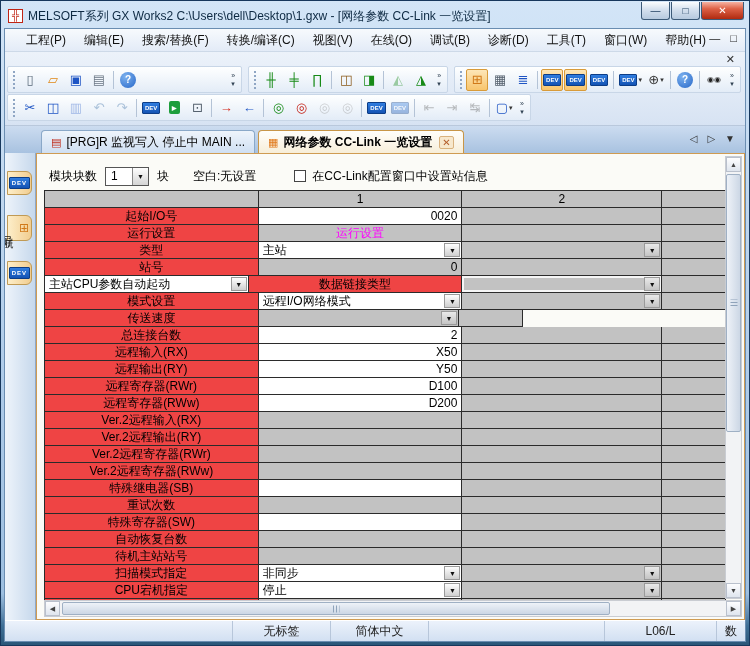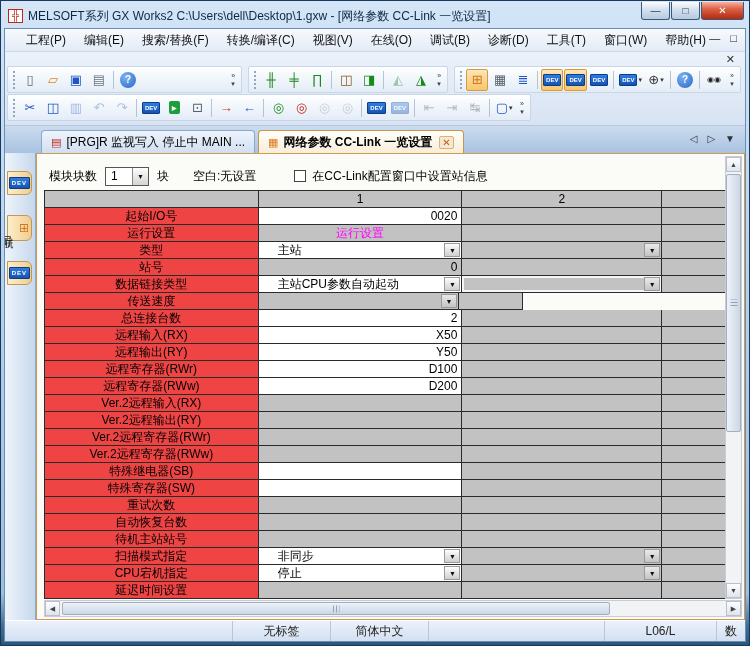--- a/index.html
+++ b/index.html
@@ -87,21 +87,21 @@
        display:flex; align-items:center; overflow:hidden; }
   .lab { width:214px; background:#ef4444; justify-content:center; color:#000; }
   .v1 { width:204px; position:relative; background:#fff; }
   .v2 { width:200px; background:#c2c2c2; position:relative; }
   .v3 { width:64px; background:#c2c2c2; }
   .hdr .c { background:#c2c2c2; justify-content:center; }
   .hdr .v1, .hdr .v2 { background:#c2c2c2; }
   .v1.input { justify-content:flex-end; padding-right:4px; }
   .v1.readonly { background:#c2c2c2; justify-content:flex-end; padding-right:4px; }
   .v1.link { background:#c2c2c2; justify-content:center; color:#ff00ff; }
-  .v1.dropdown { justify-content:flex-start; padding-left:19px; }
+  .v1.dropdown { justify-content:flex-start; padding-left:4px; }
   .ddarrow { position:absolute; right:1px; top:1px; bottom:1px; width:16px;
              background:linear-gradient(#fefefe,#cfcfcf); border:1px solid #9a9a9a;
              display:flex; align-items:center; justify-content:center; font-size:7px; color:#111; }
   .v2 .ddarrow { background:linear-gradient(#e9e9e9,#c4c4c4); }
   .v2.focus { box-shadow:inset 0 0 0 2px #f6f6f6; }
   
   .vscroll { position:absolute; top:2px; right:2px; bottom:20px; width:17px; background:#f2f3f5;
              border:1px solid #c9ccd2; display:flex; flex-direction:column; align-items:center; }
   .sbtn { width:15px; height:15px; background:linear-gradient(#fdfdfe,#dfe5ee); border:1px solid #b9c0cc;
           font-size:7px; color:#444; display:flex; align-items:center; justify-content:center; flex:0 0 auto; }
@@ -422,26 +422,37 @@
               </div>
               <div class="trow">
                 <div class="c lab">站号</div>
                 <div class="c v1 readonly">
                   <span class="cv">0</span>
                 </div>
                 <div class="c v2"></div>
                 <div class="c v3"></div>
               </div>
               <div class="trow">
-                <div class="c lab">数据链接类型</div>
                 <div class="c v1 dropdown">
                   <span class="cv">主站CPU参数自动起动</span>
                   <div class="ddarrow">▼</div>
                 </div>
+                <div class="c lab">数据链接类型</div>
                 <div class="c v2 focus">
+                  <div class="ddarrow">▼</div>
+                </div>
+                <div class="c v3"></div>
+              </div>
+              <div class="trow">
+                <div class="c lab">模式设置</div>
+                <div class="c v1 dropdown">
+                  <span class="cv">远程I/O网络模式</span>
+                  <div class="ddarrow">▼</div>
+                </div>
+                <div class="c v2">
                   <div class="ddarrow">▼</div>
                 </div>
                 <div class="c v3"></div>
               </div>
               <div class="trow">
                 <div class="c lab">传送速度</div>
                 <div class="c v2">
                   <div class="ddarrow">▼</div>
                 </div>
                 <div class="c v3"></div>
@@ -520,30 +531,30 @@
               </div>
               <div class="trow">
                 <div class="c lab">特殊继电器(SB)</div>
                 <div class="c v1 input">
                   <span class="cv"></span>
                 </div>
                 <div class="c v2"></div>
                 <div class="c v3"></div>
               </div>
               <div class="trow">
+                <div class="c lab">重试次数</div>
+                <div class="c v1 readonly">
+                  <span class="cv"></span>
+                </div>
+                <div class="c v2"></div>
+                <div class="c v3"></div>
+              </div>
+              <div class="trow">
                 <div class="c lab">特殊寄存器(SW)</div>
                 <div class="c v1 input">
-                  <span class="cv"></span>
-                </div>
-                <div class="c v2"></div>
-                <div class="c v3"></div>
-              </div>
-              <div class="trow">
-                <div class="c lab">重试次数</div>
-                <div class="c v1 readonly">
                   <span class="cv"></span>
                 </div>
                 <div class="c v2"></div>
                 <div class="c v3"></div>
               </div>
               <div class="trow">
                 <div class="c lab">自动恢复台数</div>
                 <div class="c v1 readonly">
                   <span class="cv"></span>
                 </div>

